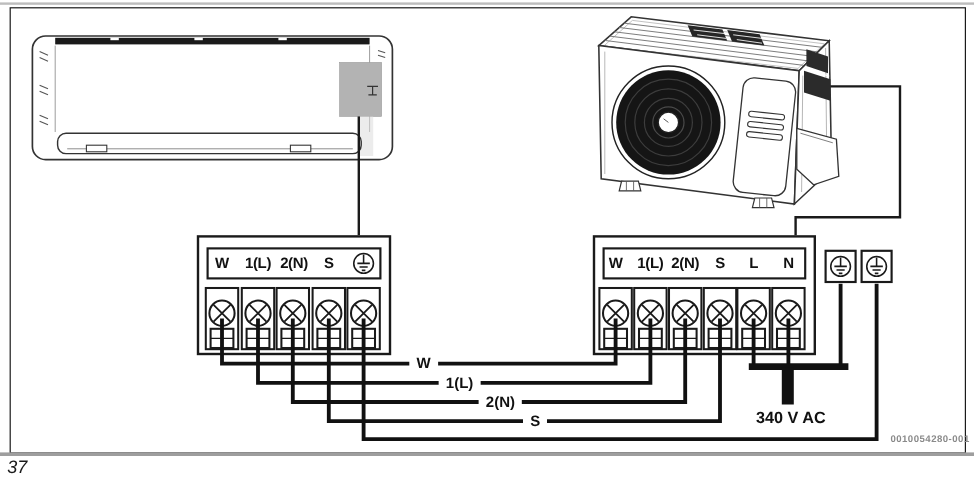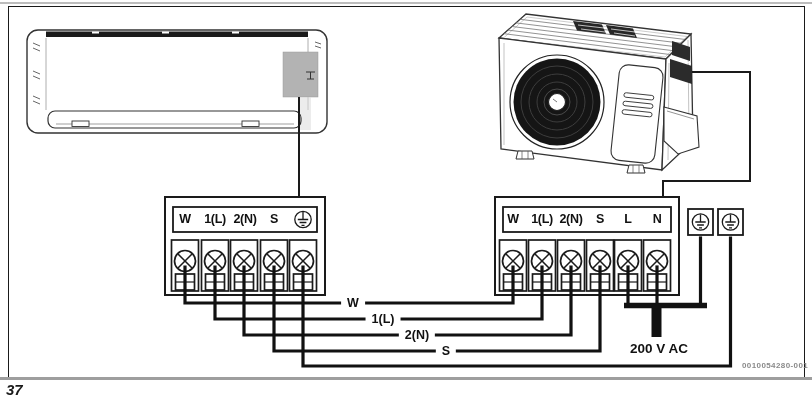--- a/index.html
+++ b/index.html
@@ -9,21 +9,21 @@
   .rule-bottom{position:absolute;left:0;top:377px;width:812px;height:3px;background:#9e9e9e;}
   .frame{position:absolute;left:8px;top:6px;width:795px;height:370px;border:1.5px solid #1a1a1a;}
   svg.diagram{position:absolute;left:0;top:0;}
   .tlabel{position:absolute;transform:translate(-50%,-50%);font-weight:700;font-size:12.5px;
           color:#111;white-space:nowrap;letter-spacing:-0.3px;}
   .wlabel{position:absolute;transform:translate(-50%,-50%);font-weight:700;font-size:12.5px;
           color:#111;background:#fff;padding:0 6px;white-space:nowrap;}
   .supply{position:absolute;transform:translate(-50%,-50%);font-weight:700;font-size:13.5px;
           color:#111;white-space:nowrap;}
   .doccode{position:absolute;font-size:8px;color:#8a8a8a;letter-spacing:.4px;white-space:nowrap;font-weight:bold;}
-  .pagenum{position:absolute;font-style:italic;font-size:15px;color:#1a1a1a;font-weight:bold;}
+  .pagenum{position:absolute;font-style:italic;font-size:15px;color:#1a1a1a;}
 </style>
 </head>
 <body>
 
 <div class="stage">
 
   <div class="rule-top"></div>
   <div class="frame"></div>
   <div class="rule-bottom"></div>
 
@@ -169,18 +169,18 @@
   <span class="tlabel" style="left:571px;top:219px">2(N)</span>
   <span class="tlabel" style="left:600px;top:219px">S</span>
   <span class="tlabel" style="left:628px;top:219px">L</span>
   <span class="tlabel" style="left:657px;top:219px">N</span>
 
   <span class="wlabel" style="left:353px;top:303px">W</span>
   <span class="wlabel" style="left:383px;top:319px">1(L)</span>
   <span class="wlabel" style="left:417px;top:335px">2(N)</span>
   <span class="wlabel" style="left:446px;top:351px">S</span>
 
-  <span class="supply" style="left:659px;top:348px">200 V AC</span>
+  <span class="supply" style="left:659px;top:348px">340 V AC</span>
 
   <span class="doccode" style="left:742px;top:361px">0010054280-001</span>
 
   <span class="pagenum" style="left:6px;top:381px">37</span>
 </div>
 
 </body></html>

